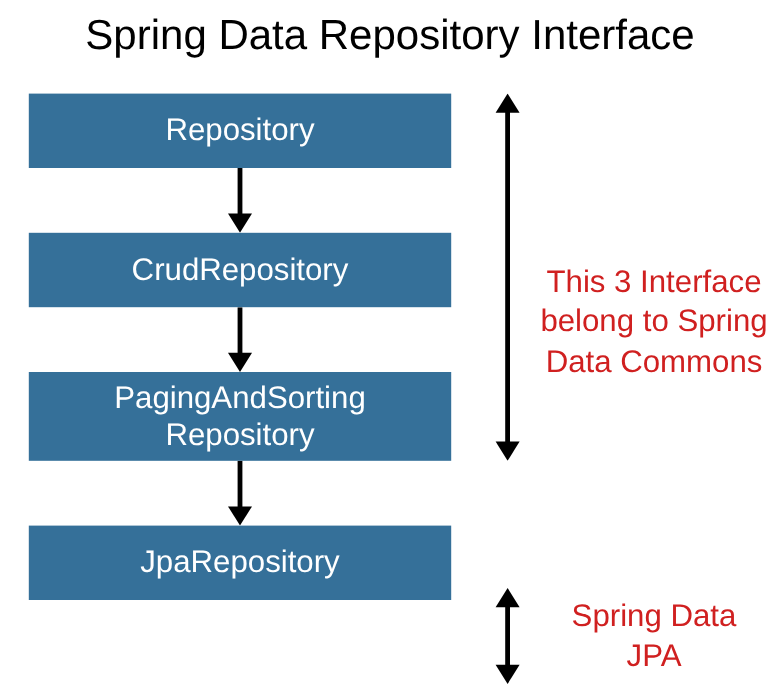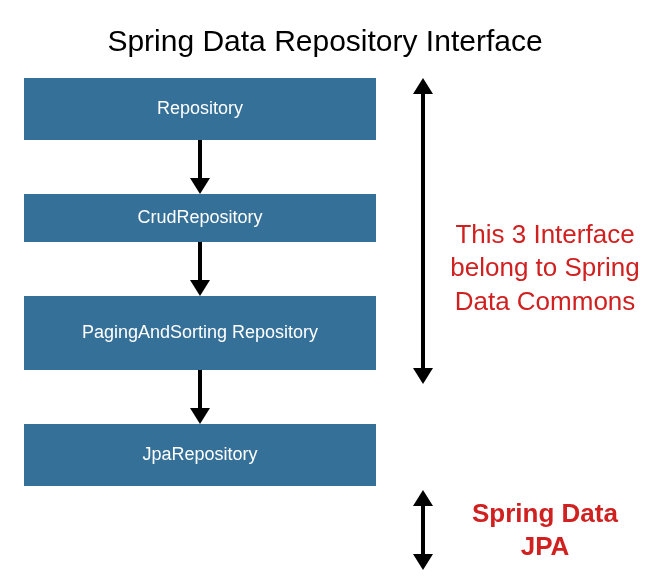--- a/index.html
+++ b/index.html
@@ -5,49 +5,49 @@
     body {
       margin: 0;
       padding: 0;
       width: 650px;
       height: 576px;
       background: white;
       font-family: "Segoe UI", Arial, sans-serif;
       position: relative;
     }
     .title {
-      font-size: 30px;
+      font-size: 35px;
       font-weight: 500;
       color: #000;
       text-align: center;
       width: 650px;
-      padding-top: 24px;
+      padding-top: 10px;
     }
     .diagram {
       position: absolute;
       top: 78px;
       left: 24px;
       width: 600px;
     }
     .box {
       width: 352px;
       background: #357099;
       color: #fff;
-      font-size: 18px;
+      font-size: 26px;
       font-weight: 400;
       display: flex;
       align-items: center;
       justify-content: center;
       text-align: center;
       line-height: 1.2;
       box-sizing: border-box;
       padding: 0 10px;
     }
     .box1 { height: 62px; }
-    .box2 { height: 48px; }
+    .box2 { height: 62px; }
     .box3 { height: 74px; }
     .box4 { height: 62px; text-align: right; }
     .arrow-down {
       width: 352px;
       height: 54px;
       display: flex;
       align-items: center;
       justify-content: center;
     }
     .arrow-down svg {
@@ -69,21 +69,20 @@
     .note1 {
       left: 450px;
       top: 218px;
       width: 190px;
     }
     .note2 {
       left: 450px;
       top: 530px;
       width: 190px;
       transform: translateY(-50%);
-      font-weight: bold;
     }
   </style>
 </head>
 <body>
 
 <div class="title">Spring Data Repository Interface</div>
 
 <div class="diagram">
 
   <div class="box box1">

